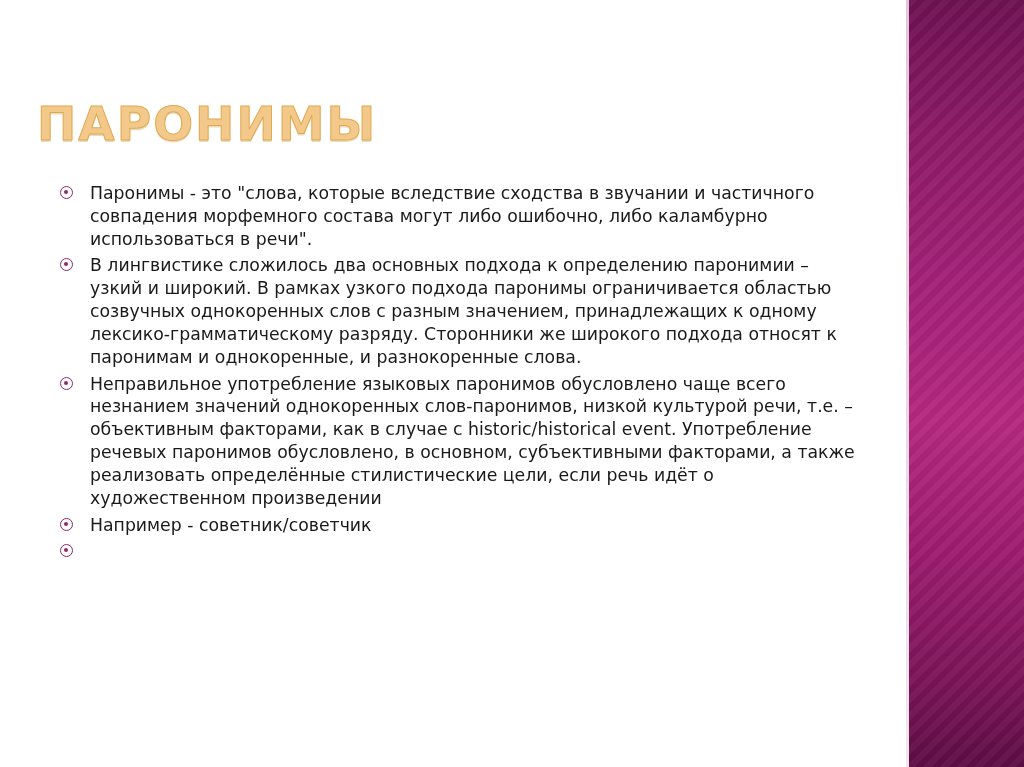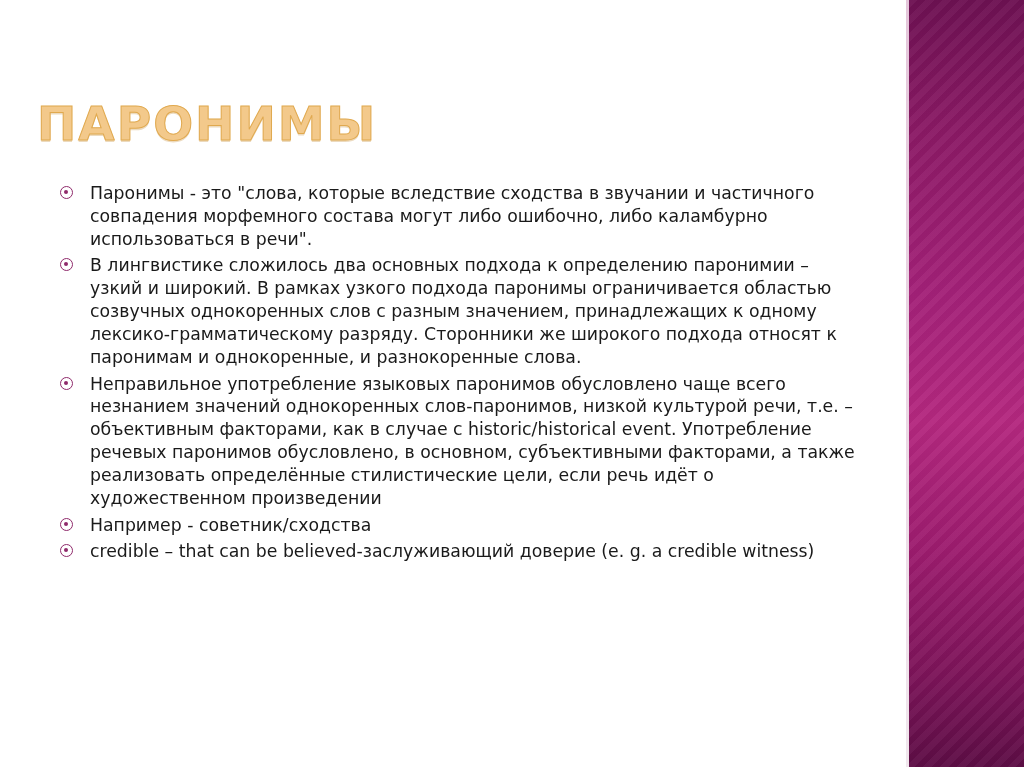--- a/index.html
+++ b/index.html
@@ -125,22 +125,21 @@
       <li class="gap-sm">
         <span class="bul"></span>
         <span>В лингвистике сложилось два основных подхода к определению паронимии – узкий и широкий. В рамках узкого подхода паронимы ограничивается областью созвучных однокоренных слов с разным значением, принадлежащих к одному лексико-грамматическому разряду. Сторонники же широкого подхода относят к паронимам и однокоренные, и разнокоренные слова.</span>
       </li>
       <li class="gap-sm">
         <span class="bul"></span>
         <span>Неправильное употребление языковых паронимов обусловлено чаще всего незнанием значений однокоренных слов-паронимов, низкой культурой речи, т.е. – объективным факторами, как в случае с historic/historical event. Употребление речевых паронимов обусловлено, в основном, субъективными факторами, а также реализовать определённые стилистические цели, если речь идёт о художественном произведении</span>
       </li>
       <li class="gap-md">
         <span class="bul"></span>
-        <span>Например -  советник/сходства</span>
+        <span>Например -  советник/советчик</span>
       </li>
       <li class="gap-md">
         <span class="bul"></span>
-        <span> credible – that can be believed-заслуживающий доверие (e. g. a credible witness)</span>
       </li>
     </ul>
   </div>
 
 </div>
 
 </body></html>

